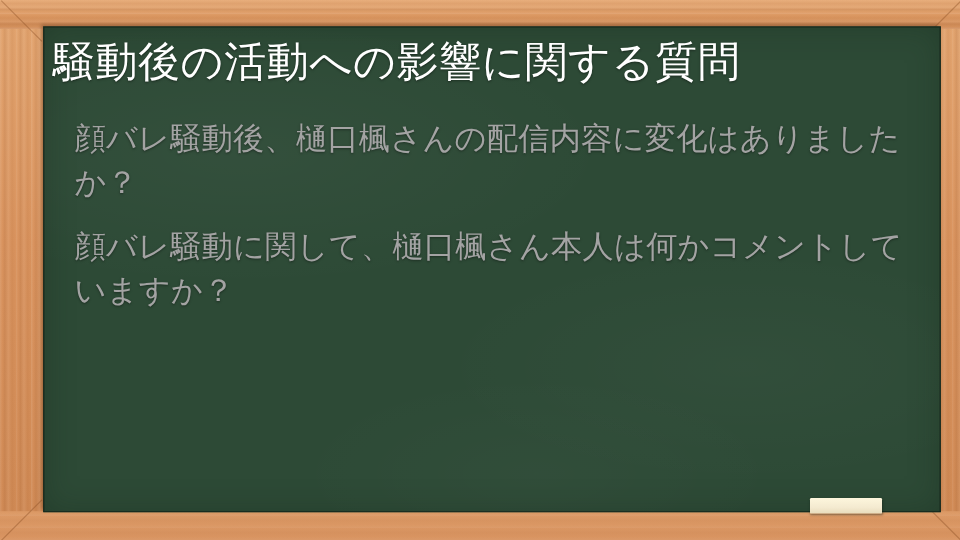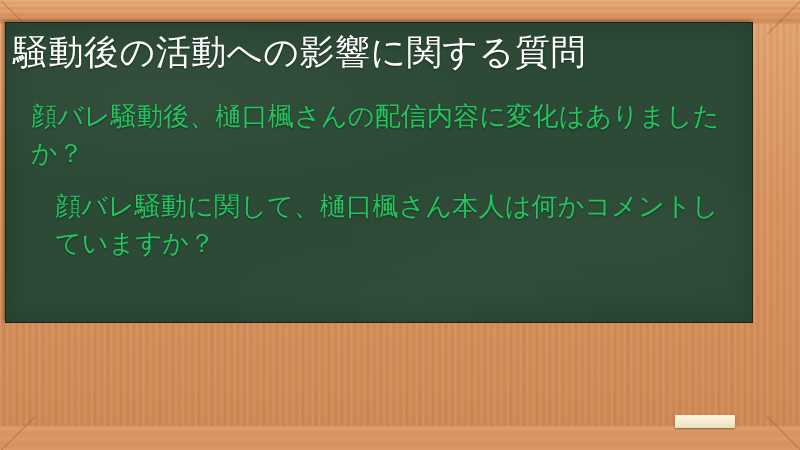--- a/index.html
+++ b/index.html
@@ -82,24 +82,24 @@
     background: rgba(136,74,32,0.40);
   }
   .miter.tl::after { transform: rotate(45deg); }
   .miter.tr::after { transform: rotate(-45deg); }
   .miter.bl::after { transform: rotate(-45deg); }
   .miter.br::after { transform: rotate(45deg); }
 
   
   .board {
     position: absolute;
-    left: 5px;
+    left: 36px;
     top: 22px;
     width: 748px;
-    height: 301px;
+    height: 405px;
     background: #2d4a36;
     box-shadow:
       inset 0 0 0 1px rgba(18,34,24,0.85),
       -2px -2px 3px rgba(60,30,10,0.35),
       0 0 26px rgba(20,40,26,0.35) inset;
     overflow: hidden;
   }
   
   .board::before {
     content: "";
@@ -137,29 +137,29 @@
   .question-list {
     position: absolute;
     left: 26px;
     top: 76px;
     width: 700px;
     margin: 0;
     padding: 0;
     list-style: none;
   }
   .question-item {
-    color: #22c55e;
+    color: #a3a3a3;
     font-size: 26px;
     line-height: 1.42;
     font-weight: 400;
     letter-spacing: 0.2px;
     margin: 0 0 16px 0;
     text-shadow: 0 1px 2px rgba(0,0,0,0.40);
   }
-  .question-item:last-child { margin-bottom: 0; margin-left: 24px; }
+  .question-item:last-child { margin-bottom: 0; }
 
   
   .eraser {
     position: absolute;
     left: 675px;
     top: 415px;
     width: 60px;
     height: 13px;
     background: linear-gradient(180deg, #fdf6dd 0%, #f4ead0 60%, #e8dcbc 100%);
     border-radius: 1px;

